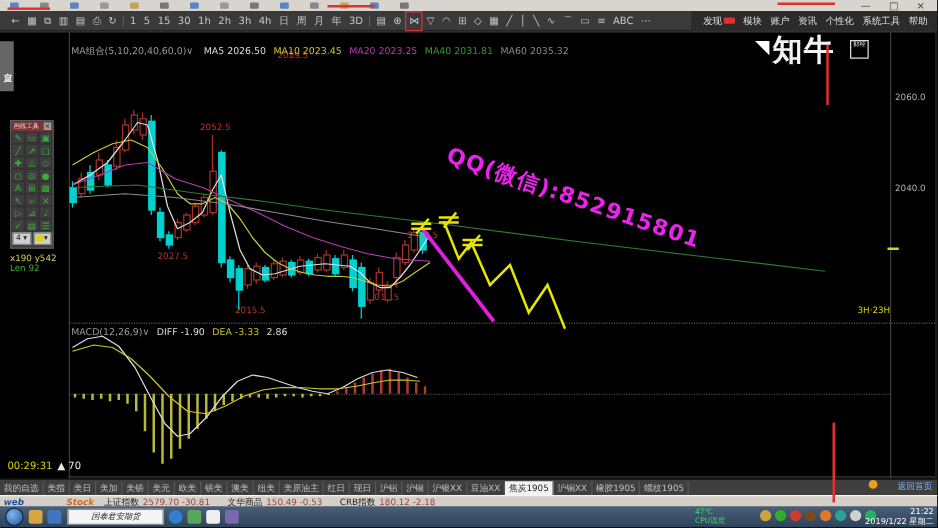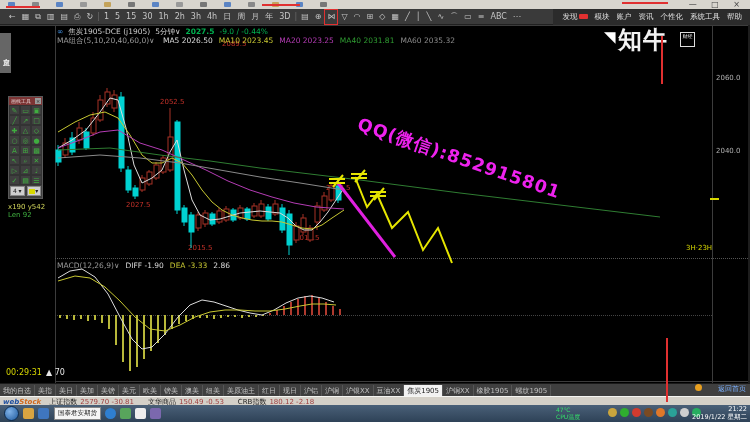--- a/index.html
+++ b/index.html
@@ -85,21 +85,21 @@
   .sb-green{width:6px;height:6px;background:#2fae2f;}
   .sb-signal{color:#2fae2f;font-size:7px;}
   .sb-time{color:#111;font-size:6.5px;white-space:nowrap;}
   
   .taskbar{left:0;top:405px;width:750px;height:17px;
            background:linear-gradient(#4a6078,#2e4257);display:flex;align-items:center;}
   .start{width:13px;height:13px;border-radius:50%;margin-left:4px;
          background:radial-gradient(circle at 35% 35%,#7fb2e8,#1f5a9e);border:1px solid #0d2c50;}
   .tb-ico{width:11px;height:11px;border-radius:2px;margin-left:4px;}
   .tb-tip{background:#f5f5f5;color:#222;font-size:6.5px;line-height:11px;height:11px;
-          padding:0 3px;margin-left:5px;white-space:nowrap;border:1px solid #888;}
+          padding:0 18px;margin-left:5px;white-space:nowrap;border:1px solid #888;font-style:italic;}
   .cpu{position:absolute;left:556px;top:1px;font-size:6px;color:#35e06a;line-height:7px;}
   .tray{position:absolute;left:608px;top:3px;display:flex;gap:3px;align-items:center;}
   .tray i{width:9px;height:9px;border-radius:50%;display:inline-block;}
   .clock{position:absolute;right:3px;top:1px;text-align:right;color:#fff;font-size:6.5px;line-height:7.5px;}
   
   .red-mark{background:#e03030;z-index:9;}
   .axis-dash{left:710px;top:198px;width:9px;height:2px;background:#d8d800;}
   .axlabel.yellow{color:#d8d800;}
   .right-edge{left:748px;top:25px;width:2px;height:378px;background:#1d1d1d;}
 </style>
@@ -329,23 +329,20 @@
       <line x1="329" y1="183" x2="345" y2="183" stroke="#e6e600" stroke-width="2"></line>
       <line x1="333" y1="187" x2="343" y2="175" stroke="#e6e600" stroke-width="2"></line>
       <line x1="351" y1="174" x2="367" y2="174" stroke="#e6e600" stroke-width="2"></line>
       <line x1="351" y1="178" x2="367" y2="178" stroke="#e6e600" stroke-width="2"></line>
       <line x1="355" y1="182" x2="365" y2="170" stroke="#e6e600" stroke-width="2"></line>
       <line x1="370" y1="192" x2="386" y2="192" stroke="#e6e600" stroke-width="2"></line>
       <line x1="370" y1="196" x2="386" y2="196" stroke="#e6e600" stroke-width="2"></line>
       <line x1="374" y1="200" x2="384" y2="188" stroke="#e6e600" stroke-width="2"></line>
     </svg>
 
-  <div class="abs title-row" style="z-index:2;">
-    <span style="color:#4aa3ff;">∞</span><span style="color:#cfcfcf;">焦炭1905-DCE (j1905)</span><span style="color:#cfcfcf;">5分钟∨</span><span style="color:#00b050;font-weight:bold;">2027.5</span><span style="color:#00b050;">-9.0 / -0.44%</span>
-  </div>
   <div class="abs ma-row" style="z-index:2;" id="ma-row">
     <span style="color:#9a9a9a;text-align:right;">MA组合(5,10,20,40,60,0)∨</span>
   <span style="color: rgb(220, 220, 220);">MA5 2026.50</span><span style="color: rgb(200, 200, 50);">MA10 2023.45</span><span style="color: rgb(180, 60, 180);">MA20 2023.25</span><span style="color: rgb(47, 157, 50);">MA40 2031.81</span><span style="color: rgb(138, 138, 138);">MA60 2035.32</span></div>
   <div class="abs macd-row" style="z-index:2;">
     <span style="color:#9a9a9a;">MACD(12,26,9)∨</span><span style="color:#dcdcdc;">DIFF -1.90</span><span style="color:#c8c832;">DEA -3.33</span><span style="color:#dcdcdc;">2.86</span>
   </div>
 
   <div id="price-labels">
       <div class="plabel" style="left: 222px; top: 40px;">2089.5</div>
       <div class="plabel" style="left: 160px; top: 98px;">2052.5</div>
@@ -433,21 +430,21 @@
       <span class="tab">沪铜XX</span>
       <span class="tab">橡胶1905</span>
       <span class="tab">螺纹1905</span>
     </div>
   <div class="home-btn">
     <i class="home-dot"></i>
     <span>返回首页</span>
   </div>
 
   <div class="abs statusbar">
-    <span class="sb-logo"><i class="w" style="font-style:italic;">web</i><i class="s" style="">Stock</i></span>
+    <span class="sb-logo"><i class="w" style="font-style:italic;">web</i><i class="s" style="padding-left:34px;">Stock</i></span>
     <span id="sb-items"><span class="sb-item"><i style="font-style: normal;">上证指数</i><i class="val" style="font-style: normal;">2579.70 -30.81</i></span><span class="sb-item"><i style="font-style: normal;">文华商品</i><i class="val" style="font-style: normal;">150.49 -0.53</i></span><span class="sb-item"><i style="font-style: normal;">CRB指数</i><i class="val" style="font-style: normal;">180.12 -2.18</i></span></span>
   </div>
 
   <div class="abs taskbar">
     <div class="start"></div>
     <div class="tb-ico" style="background:#d9a441;"></div>
     <div class="tb-ico" style="background:#3f76bf;"></div>
     <div class="tb-tip">国泰君安期货</div>
     <div class="tb-ico" style="background:#2f7fd0;border-radius:50%;"></div>
     <div class="tb-ico" style="background:#58a55c;"></div>

